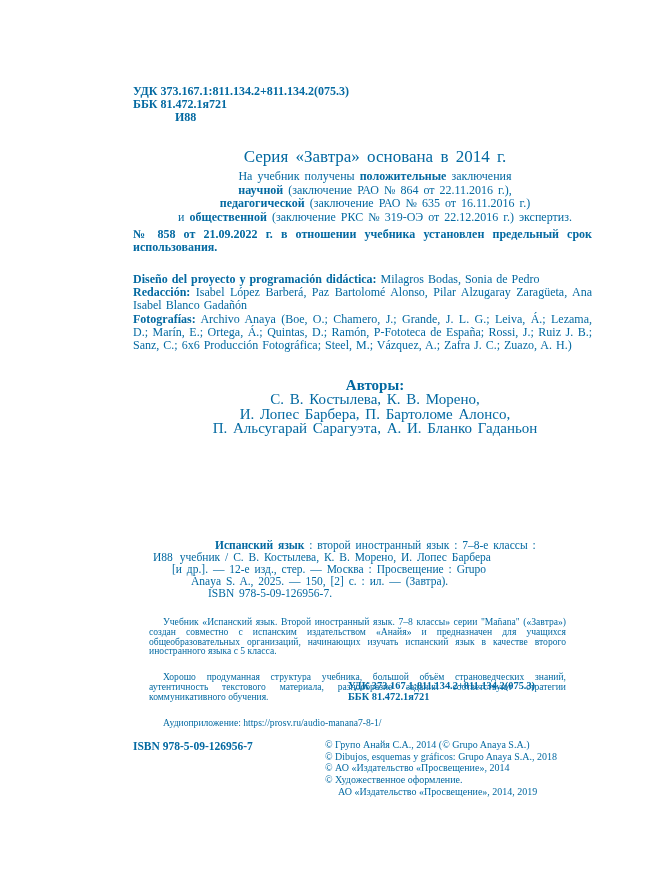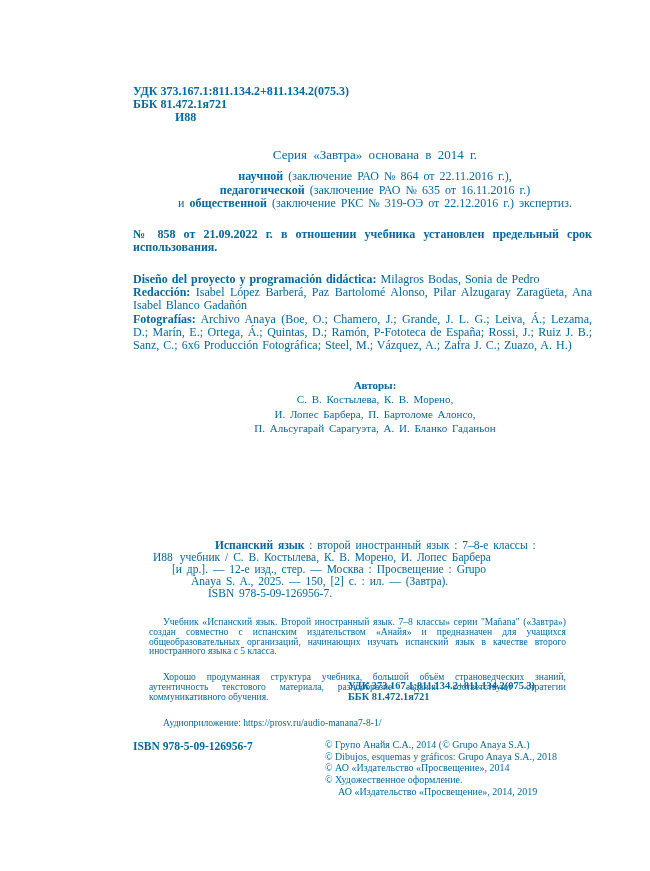--- a/index.html
+++ b/index.html
@@ -14,36 +14,36 @@
   }
   .abs{position:absolute;}
   b,.b{font-weight:bold;}
 
   
   .codes-top{left:133px;top:85px;font-size:12px;line-height:13px;font-weight:bold;}
   .codes-top .row{white-space:nowrap;}
   .codes-top .sign{padding-left:42px;}
 
   
-  .series{left:140px;top:147px;width:470px;text-align:center;font-size:13px;word-spacing:3px;}
+  .series{left:140px;top:147px;width:470px;text-align:center;font-size:17px;word-spacing:3px;}
 
   
   .expertise{left:140px;top:170px;width:470px;text-align:center;font-size:12px;line-height:13.6px;word-spacing:2px;}
 
   
   .decree{left:133px;top:228px;width:459px;font-size:12px;line-height:12.9px;font-weight:bold;word-spacing:1px;}
   .decree .jl{text-align:justify;text-align-last:justify;}
   .decree .last{text-align:left;}
 
   
   .credits{left:133px;top:273px;width:459px;font-size:12px;line-height:13.2px;text-align:justify;word-spacing:1px;}
   .credits p{margin:0;}
 
   
-  .authors{left:140px;top:378px;width:470px;text-align:center;font-size:11px;line-height:14.3px;word-spacing:2px;font-family:Liberation Serif, serif;}
+  .authors{left:140px;top:378px;width:470px;text-align:center;font-size:15px;line-height:14.3px;word-spacing:2px;font-family:Liberation Serif, serif;}
 
   
   .catalog{left:153px;top:540px;width:425px;font-size:11.5px;line-height:11.9px;word-spacing:2px;}
   .catalog .l1{padding-left:62px;}
   .catalog .l2 .sign{margin-right:7px;}
   .catalog .l3{padding-left:19px;}
   .catalog .l4{padding-left:38px;}
   .catalog .l5{padding-left:55px;}
 
   
@@ -66,20 +66,21 @@
 
   <div class="abs codes-top">
     <div class="row">УДК 373.167.1:811.134.2+811.134.2(075.3)</div>
     <div class="row">ББК 81.472.1я721</div>
     <div class="row sign">И88</div>
   </div>
 
   <div class="abs series">Серия «Завтра» основана в 2014 г.</div>
 
   <div class="abs expertise">
+    <div><span>На учебник получены </span><b>положительные</b><span> заключения</span></div>
     <div><b>научной</b><span> (заключение РАО № 864 от 22.11.2016 г.),</span></div>
     <div><b>педагогической</b><span> (заключение РАО № 635 от 16.11.2016 г.)</span></div>
     <div><span>и </span><b>общественной</b><span> (заключение РКС № 319-ОЭ от 22.12.2016 г.) экспертиз.</span></div>
   </div>
 
   <div class="abs decree">
     <div class="jl">№ 858 от 21.09.2022 г. в отношении учебника установлен предельный срок</div>
     <div class="last">использования.</div>
   </div>
 

